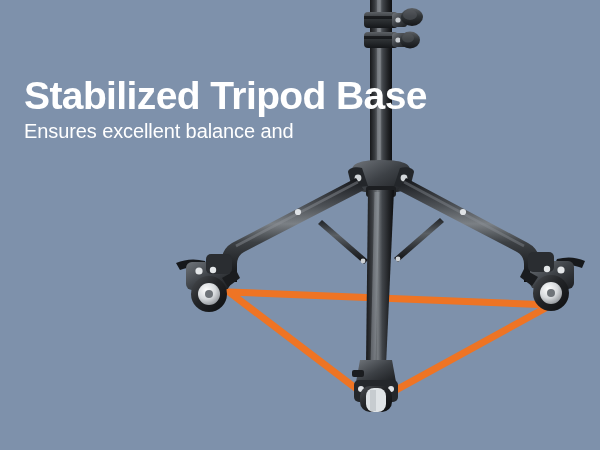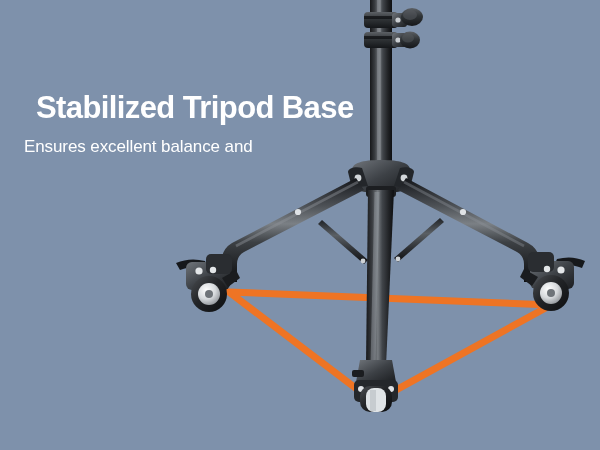--- a/index.html
+++ b/index.html
@@ -6,25 +6,25 @@
   body{
     width:600px;height:450px;overflow:hidden;
     font-family:"Liberation Sans","DejaVu Sans",sans-serif;
     background:#7e91ab;
   }
   .stage{position:relative;width:600px;height:450px;overflow:hidden;background:#7e91ab;}
 
   
   .copy{position:absolute;left:24px;top:78px;width:360px;z-index:60;}
   .title{
-    font-size:31px;line-height:36px;font-weight:bold;color:#ffffff;
-    letter-spacing:-0.6px;margin:12px;white-space:nowrap;
+    font-size:39px;line-height:36px;font-weight:bold;color:#ffffff;
+    letter-spacing:-0.6px;margin:0;white-space:nowrap;
   }
   .subtitle{
-    margin:8px 0 0 0;font-size:17px;line-height:18px;color:#ffffff;
+    margin:8px 0 0 0;font-size:20px;line-height:18px;color:#ffffff;
     letter-spacing:-0.1px;
   }
   .subtitle span{display:block;}
 
   
   .scene{position:absolute;left:0;top:0;width:600px;height:450px;z-index:20;}
 </style>
 </head>
 <body>
 

